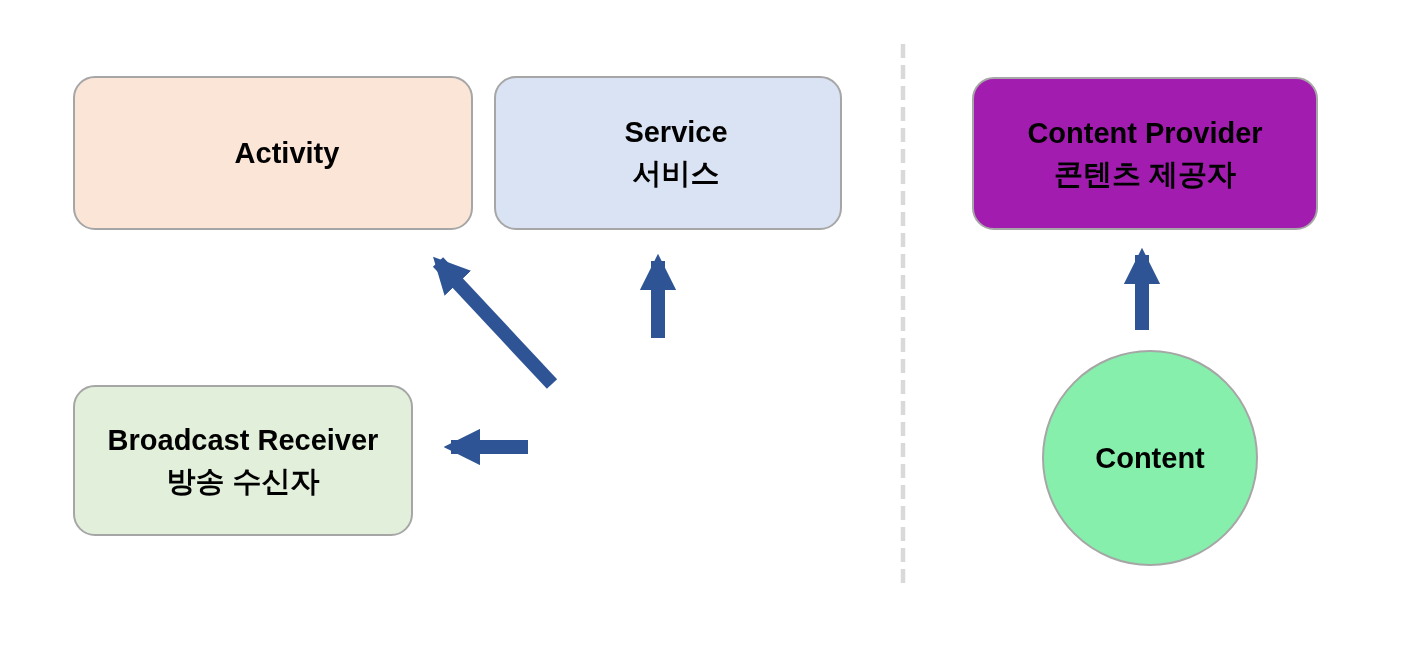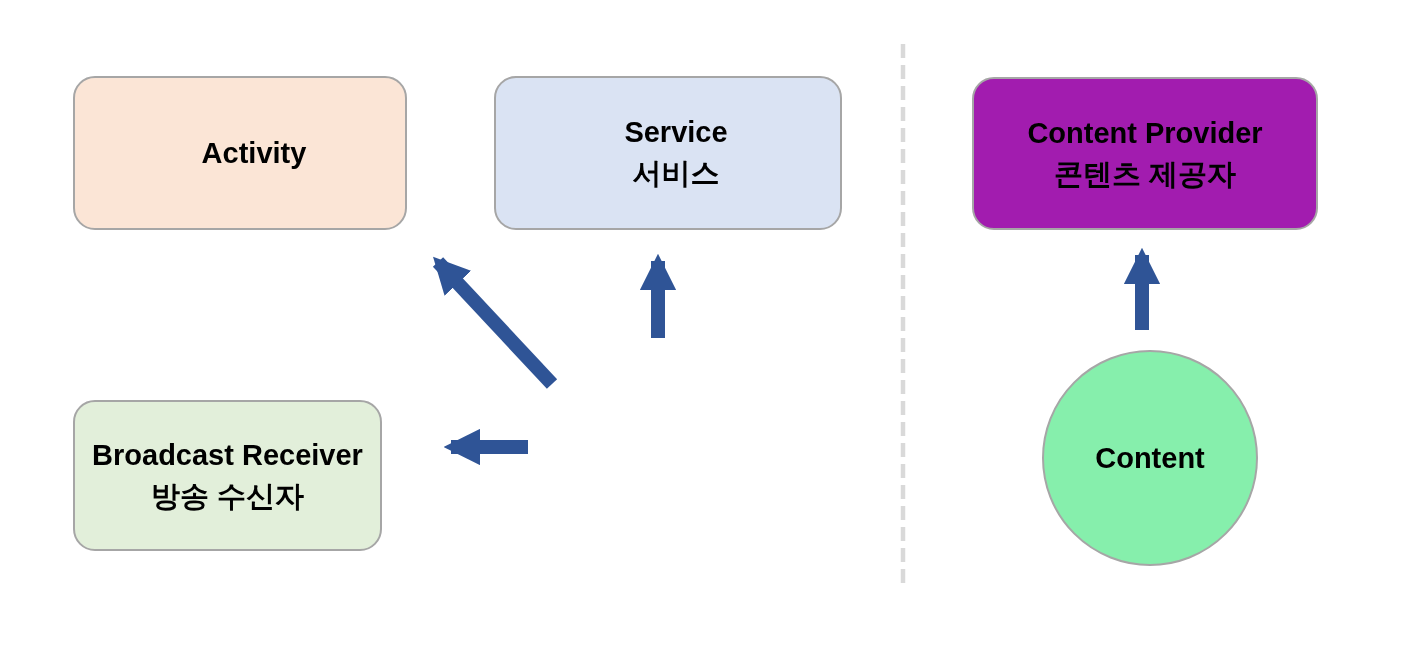--- a/index.html
+++ b/index.html
@@ -36,24 +36,24 @@
     font-weight: 600;
     line-height: 1.4;
   }
   .rect {
     border-radius: 22px;
   }
   .circle {
     border-radius: 50%;
   }
   
-  .node-activity            { left: 73px;   top: 76px;  width: 334px; height: 154px; padding-left: 28px; }
+  .node-activity            { left: 73px;   top: 76px;  width: 400px; height: 154px; padding-left: 28px; }
   .node-service             { left: 494px;  top: 76px;  width: 348px; height: 154px; }
   .node-content-provider    { left: 972px;  top: 77px;  width: 346px; height: 153px; }
-  .node-broadcast-receiver  { left: 73px;   top: 400px; width: 309px; height: 151px; }
+  .node-broadcast-receiver  { left: 73px;   top: 385px; width: 340px; height: 151px; }
   .node-intent              { left: 552px;  top: 355px; width: 216px; height: 216px; }
   .node-content-resolver    { left: 1042px; top: 350px; width: 216px; height: 216px; }
 </style>
 </head>
 <body>
 
 <div class="canvas" style="--border: #A6A6A6; --text: #000000; --bg: #FFFFFF;">
 
   <svg class="overlay" width="1406" height="671" viewBox="0 0 1406 671">
     <defs>

